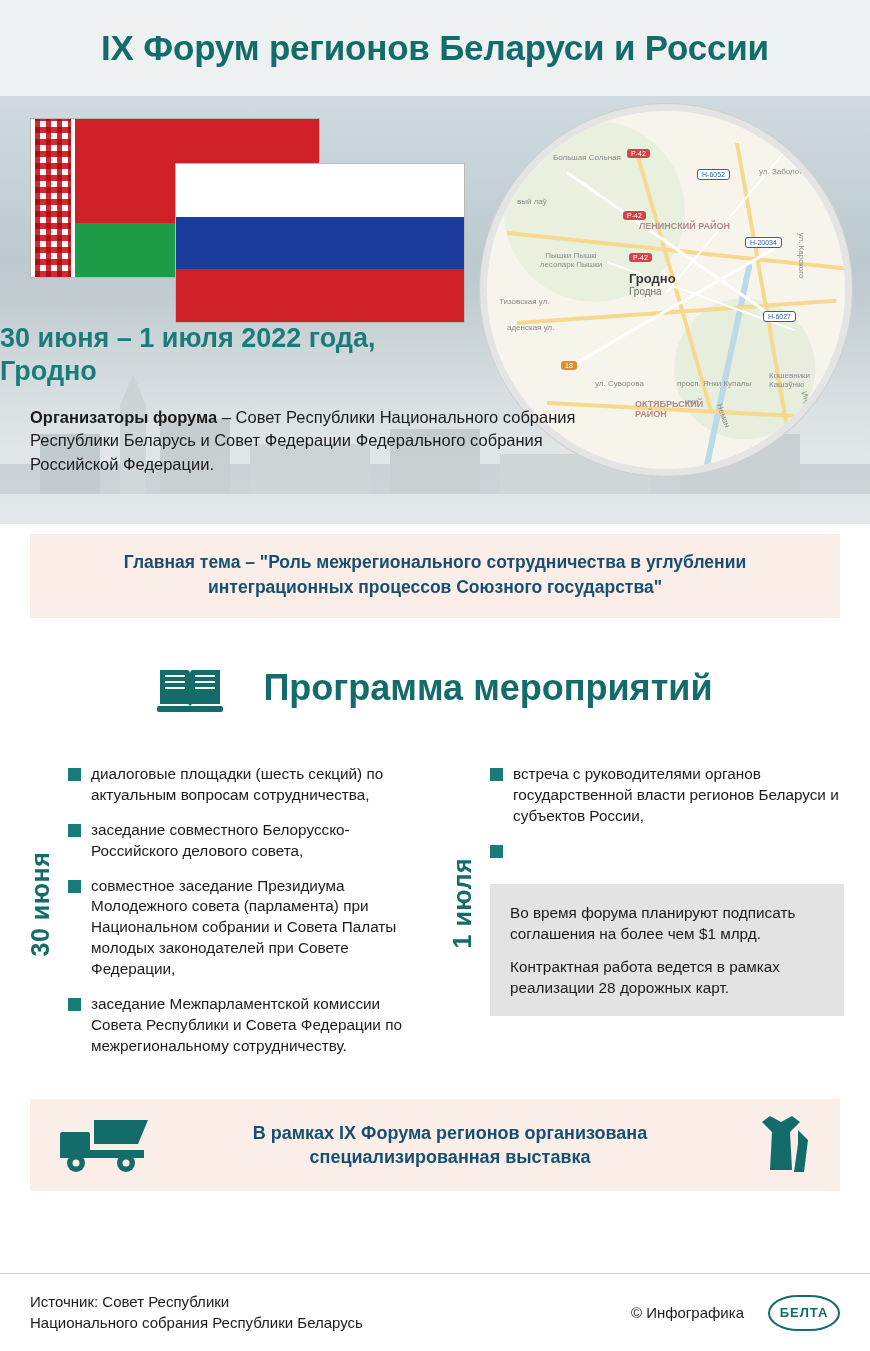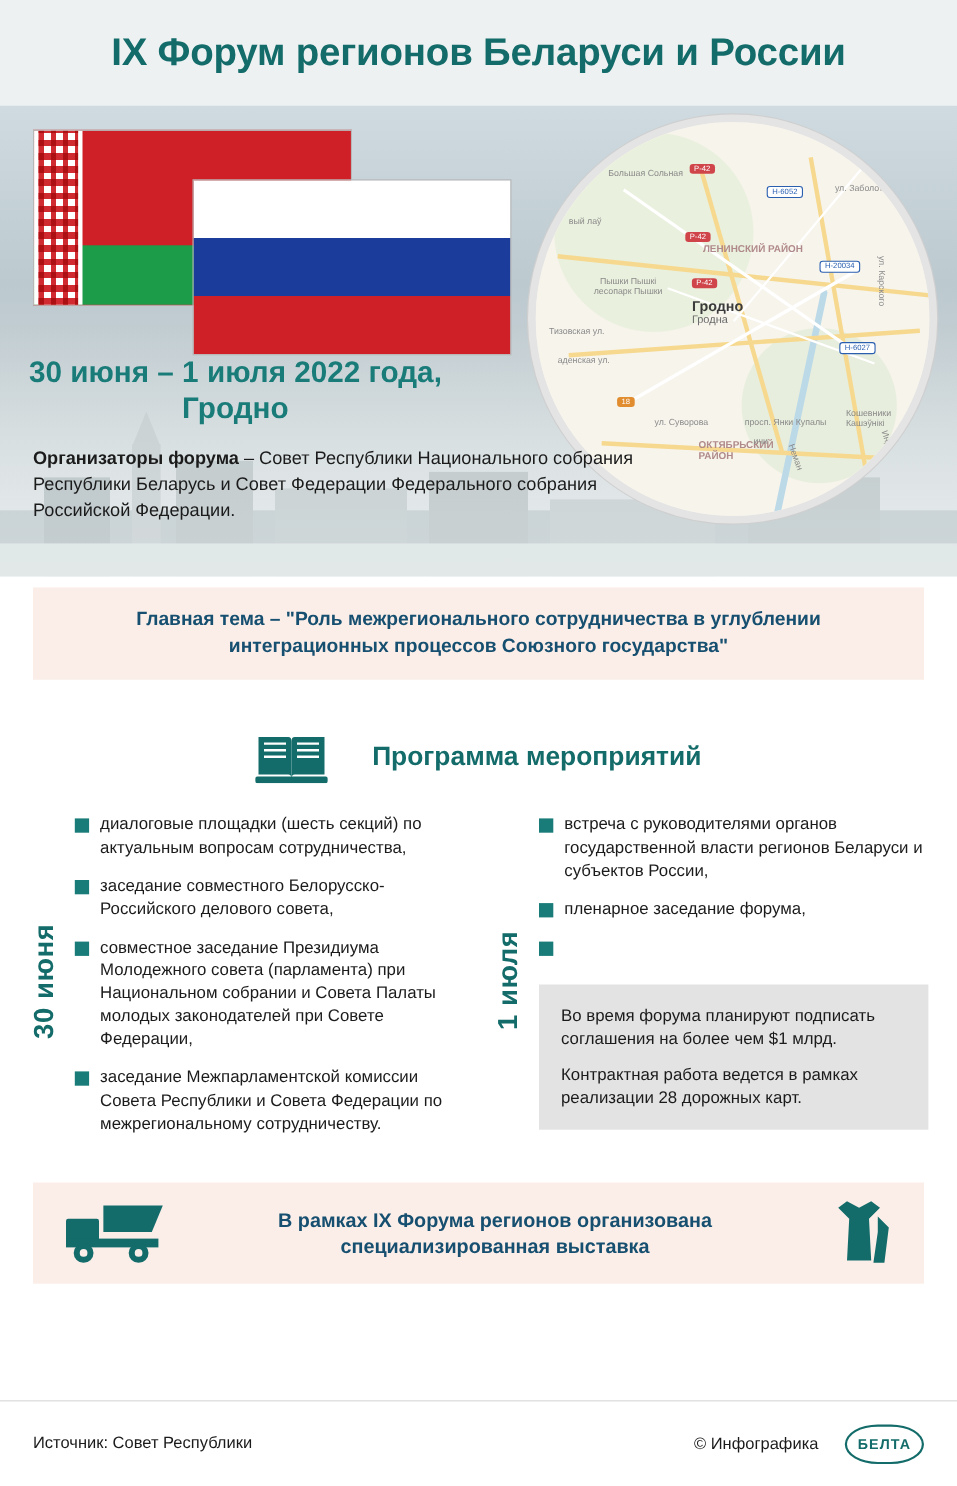--- a/index.html
+++ b/index.html
@@ -144,21 +144,21 @@
     background: #d0454a;
     border-radius: 3px;
     padding: 1px 4px;
     white-space: nowrap;
   }
   .map-shield.blue { background: #ffffff; color: #2a5fb0; border: 1px solid #2a5fb0; }
 
   .hero-date {
     position: absolute;
     left: 0; right: 430px; top: 226px;
-    text-align: center;
+    text-align: left;
     font-size: 27px;
     font-weight: bold;
     color: #1a7c79;
     line-height: 1.22;
     padding-right: 12px;
   }
   .hero-org {
     position: absolute;
     left: 30px; top: 310px; width: 560px;
     font-size: 16.5px;
@@ -184,21 +184,21 @@
   
   .program-head {
     display: flex;
     align-items: center;
     justify-content: center;
     gap: 16px;
     margin-top: 46px;
   }
   .book-icon { width: 66px; height: 48px; flex: none; }
   .program-title {
-    font-size: 24px;
+    font-size: 36px;
     font-weight: bold;
     color: #136c6a;
     margin-left: 24px;
   }
 
   .columns {
     display: flex;
     margin-top: 28px;
     padding: 0 26px 0 26px;
     gap: 26px;
@@ -208,21 +208,21 @@
     writing-mode: vertical-rl;
     transform: rotate(180deg);
     font-size: 25px;
     font-weight: bold;
     color: #136c6a;
     letter-spacing: 0.5px;
     width: 32px;
     text-align: center;
     padding-top: 4px;
   }
-  .items { flex: 1; }
+  .items { flex: 1; margin-top: 24px; }
   .item {
     display: flex;
     gap: 10px;
     margin-bottom: 14px;
   }
   .bullet {
     width: 13px; height: 13px;
     background: #1a7c79;
     flex: none;
     margin-top: 4px;
@@ -427,24 +427,20 @@
 
     <div class="col">
       <div class="daytag">1 июля</div>
       <div class="items">
         <div class="item">
           <div class="bullet"></div>
           <div class="item-text">встреча с руководителями органов государственной власти регионов Беларуси и субъектов России,</div>
         </div>
         <div class="item">
           <div class="bullet"></div>
-          <div class="item-text">пленарное заседание форума,</div>
-        </div>
-        <div class="item">
-          <div class="bullet"></div>
         </div>
 
         <div class="note-box" style="margin-left:0; width:100%;">
           <div class="note-p">Во время форума планируют подписать соглашения на более чем $1 млрд.</div>
           <div class="note-p">Контрактная работа ведется в рамках реализации 28 дорожных карт.</div>
         </div>
       </div>
     </div>
 
   </div>
@@ -467,20 +463,21 @@
 
     <svg class="dress-icon" viewBox="0 0 66 62">
       <path d="M22 2 L33 8 L44 2 L52 8 L42 18 L44 56 H22 L24 18 L14 8 Z" fill="#136c6a"></path>
       <path d="M50 16 L60 26 L56 58 H46 L50 30 Z" fill="#136c6a"></path>
     </svg>
   </div>
 
   <div class="footer">
     <div class="source">
       <div>Источник: Совет Республики</div>
+      <div>Национального собрания Республики Беларусь</div>
     </div>
     <div class="credit-wrap">
       <div class="credit">© Инфографика</div>
       <div class="belta">
         <span>БЕЛТА</span>
       </div>
     </div>
   </div>
 
 </div>

